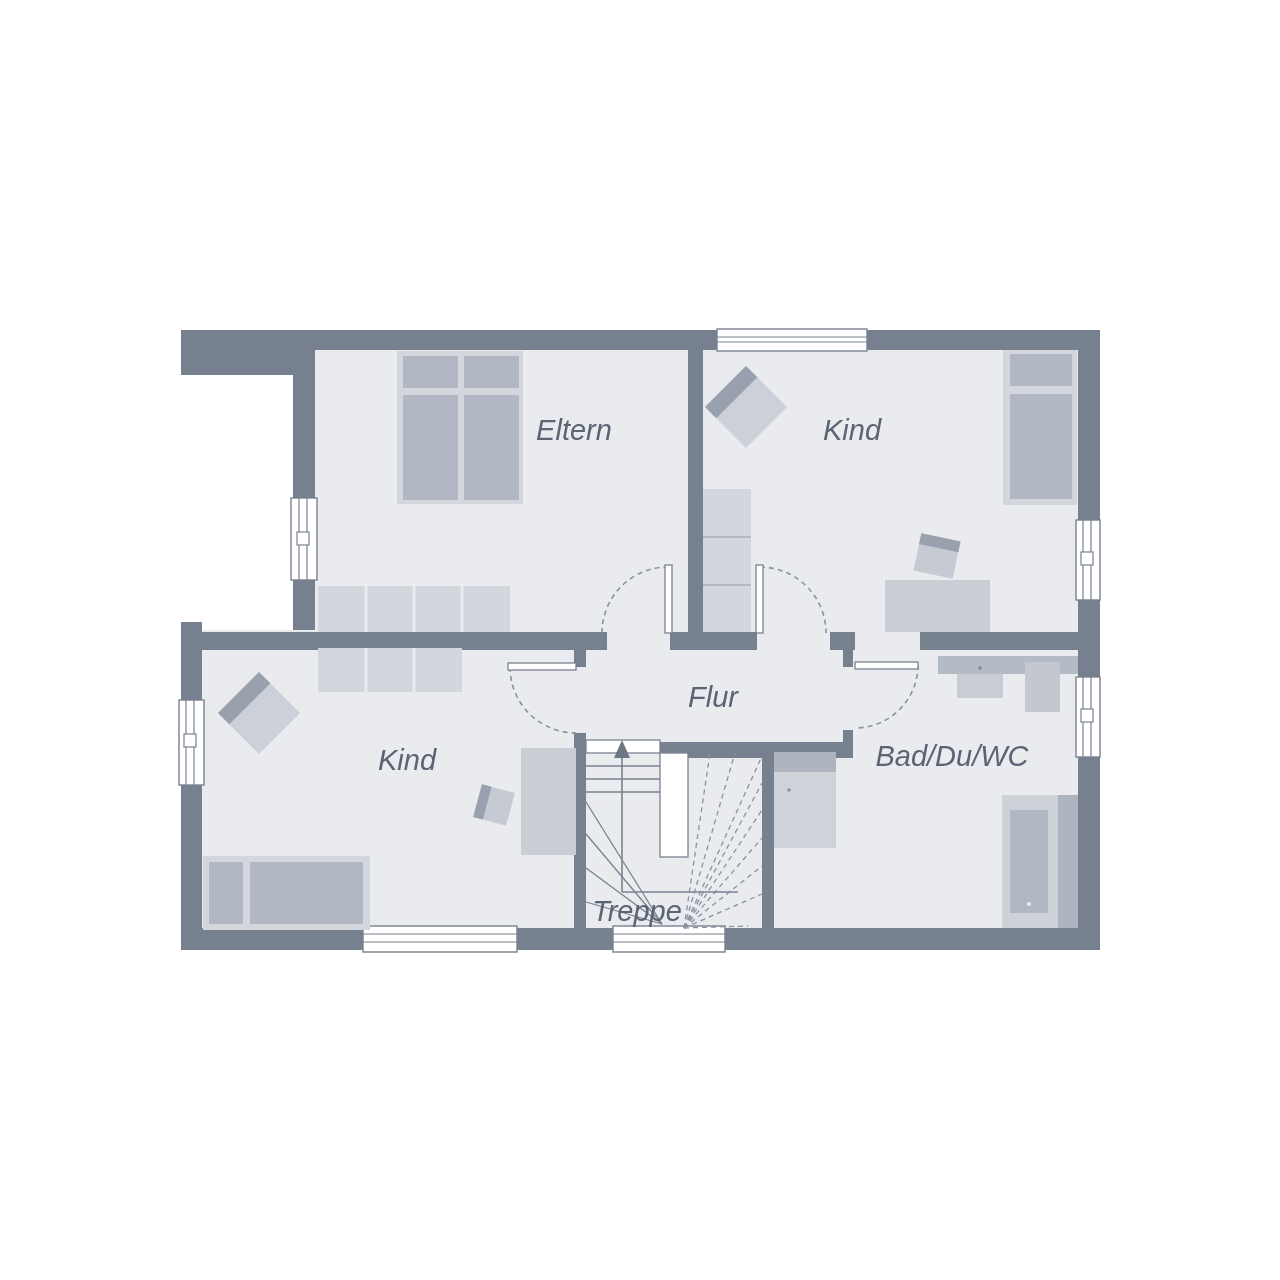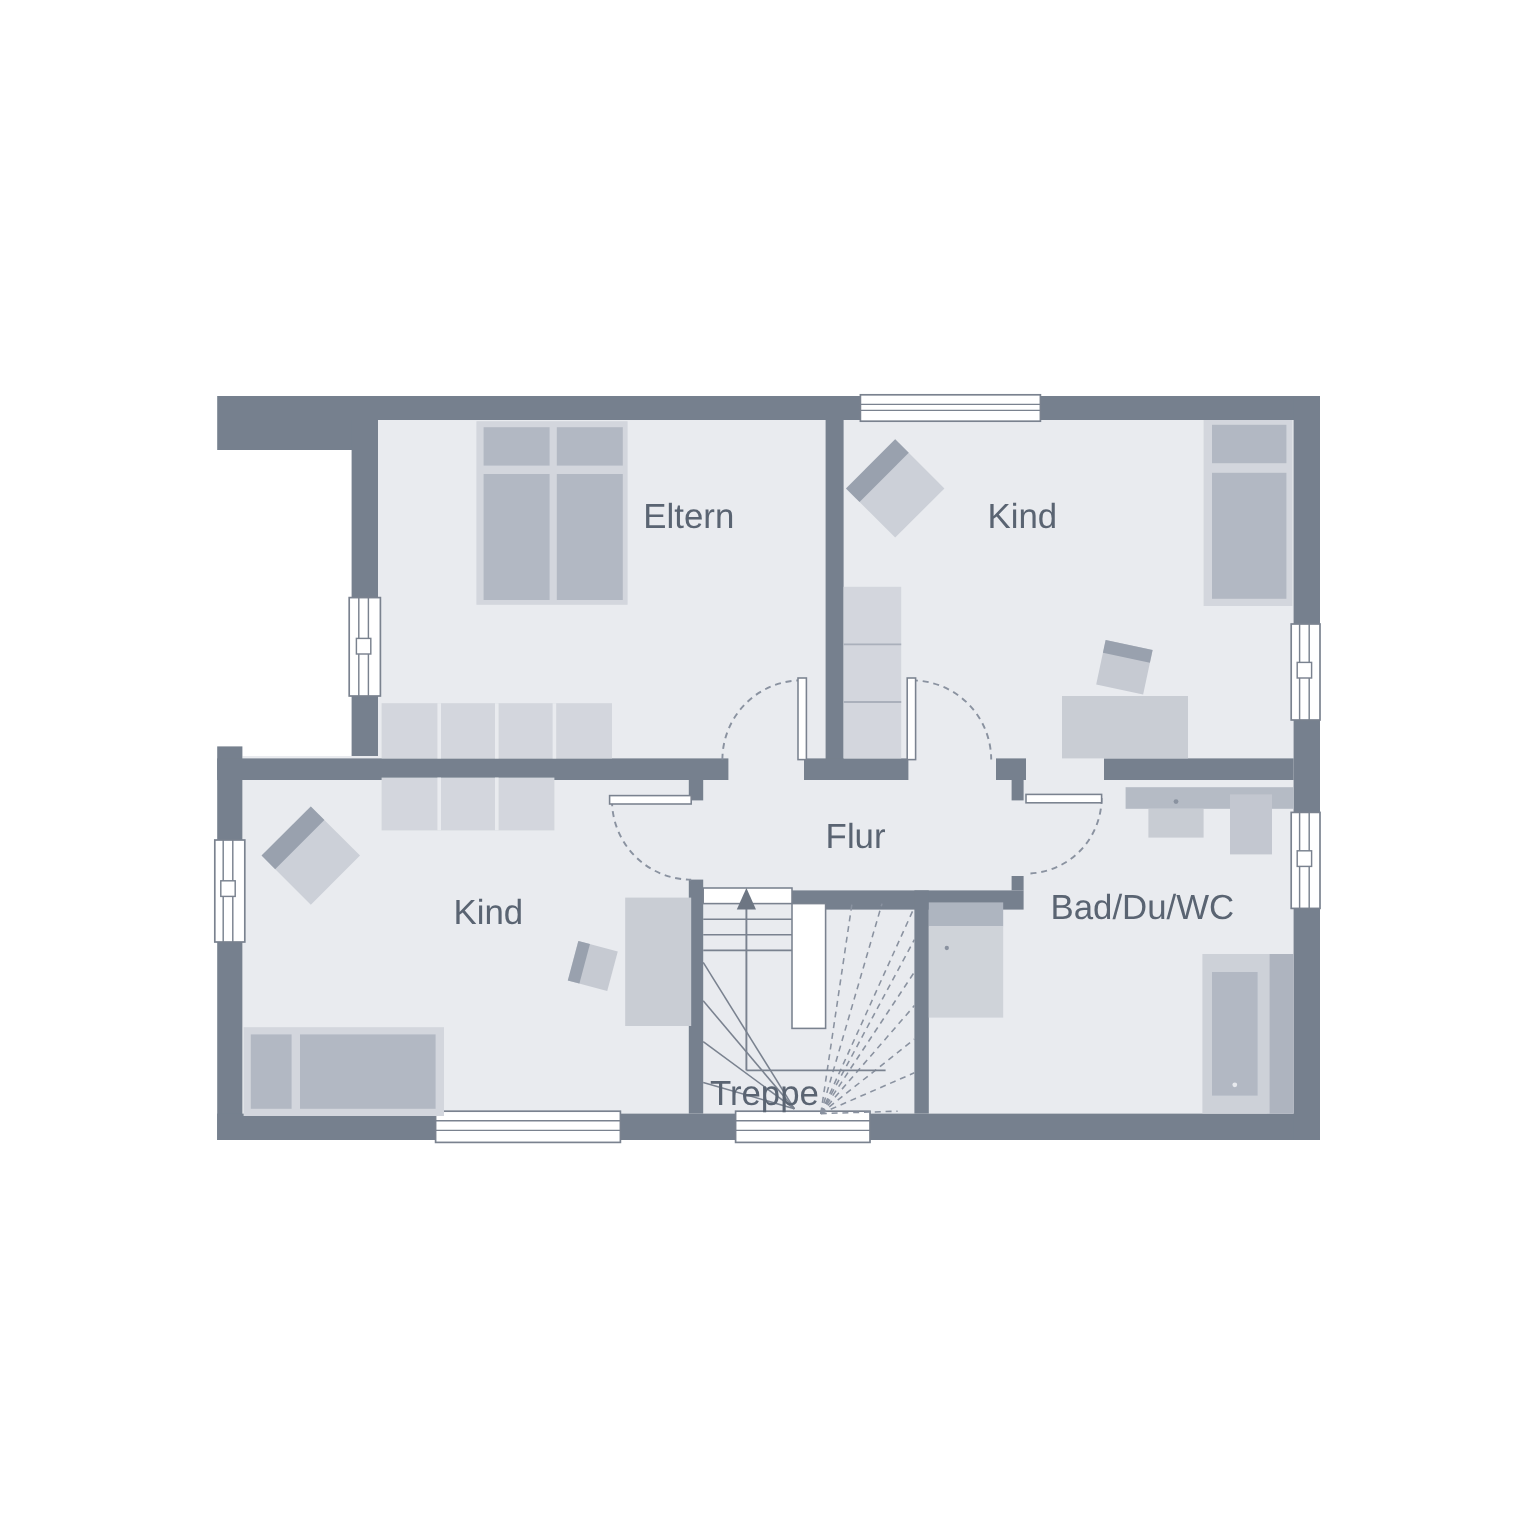--- a/index.html
+++ b/index.html
@@ -1,17 +1,17 @@
 <!DOCTYPE html>
 <html style="--wall: #76808e; --floor: #e9ebef; --label: #5a6472; --furniture_light: #d3d6dd; --furniture_mid: #b2b8c3; --furniture_dark: #99a1ae; --desk: #c9cdd4; --counter: #b5bbc5; --sink: #c8ccd3; --shower: #c3c7d0; --toilet_body: #cfd3d9; --toilet_band: #aeb5c0; --tub_outer: #cdd1d8; --tub_basin: #b2b8c3; --tub_strip: #aeb4bf; --armchair: #ccd0d8; --chair: #c6cad2; --line: #7a828f; --dash: #8a92a0; --white: #ffffff;"><head>
 <meta charset="utf-8">
 <style>
   html,body{margin:0;padding:0;background:#ffffff;}
   .canvas{width:1280px;height:1280px;position:relative;margin:0 auto;background:var(--white,#fff);
-          font-family:"Liberation Sans", sans-serif;}
+          font-family:"Liberation Sans", sans-serif;font-style:italic;}
   svg{display:block;}
   .floor{fill:var(--floor);}
   .wall{fill:var(--wall);}
   .winbox{fill:var(--white);stroke:var(--line);stroke-width:1.4;}
   .winline{stroke:var(--line);stroke-width:1.2;fill:none;}
   .notch{fill:var(--white);stroke:var(--line);stroke-width:1.2;}
   .doorleaf{fill:var(--white);stroke:var(--line);stroke-width:1.3;}
   .doorarc{fill:none;stroke:var(--dash);stroke-width:1.6;stroke-dasharray:5 4;}
   .flight{fill:var(--furniture_light);}
   .fmid{fill:var(--furniture_mid);}

